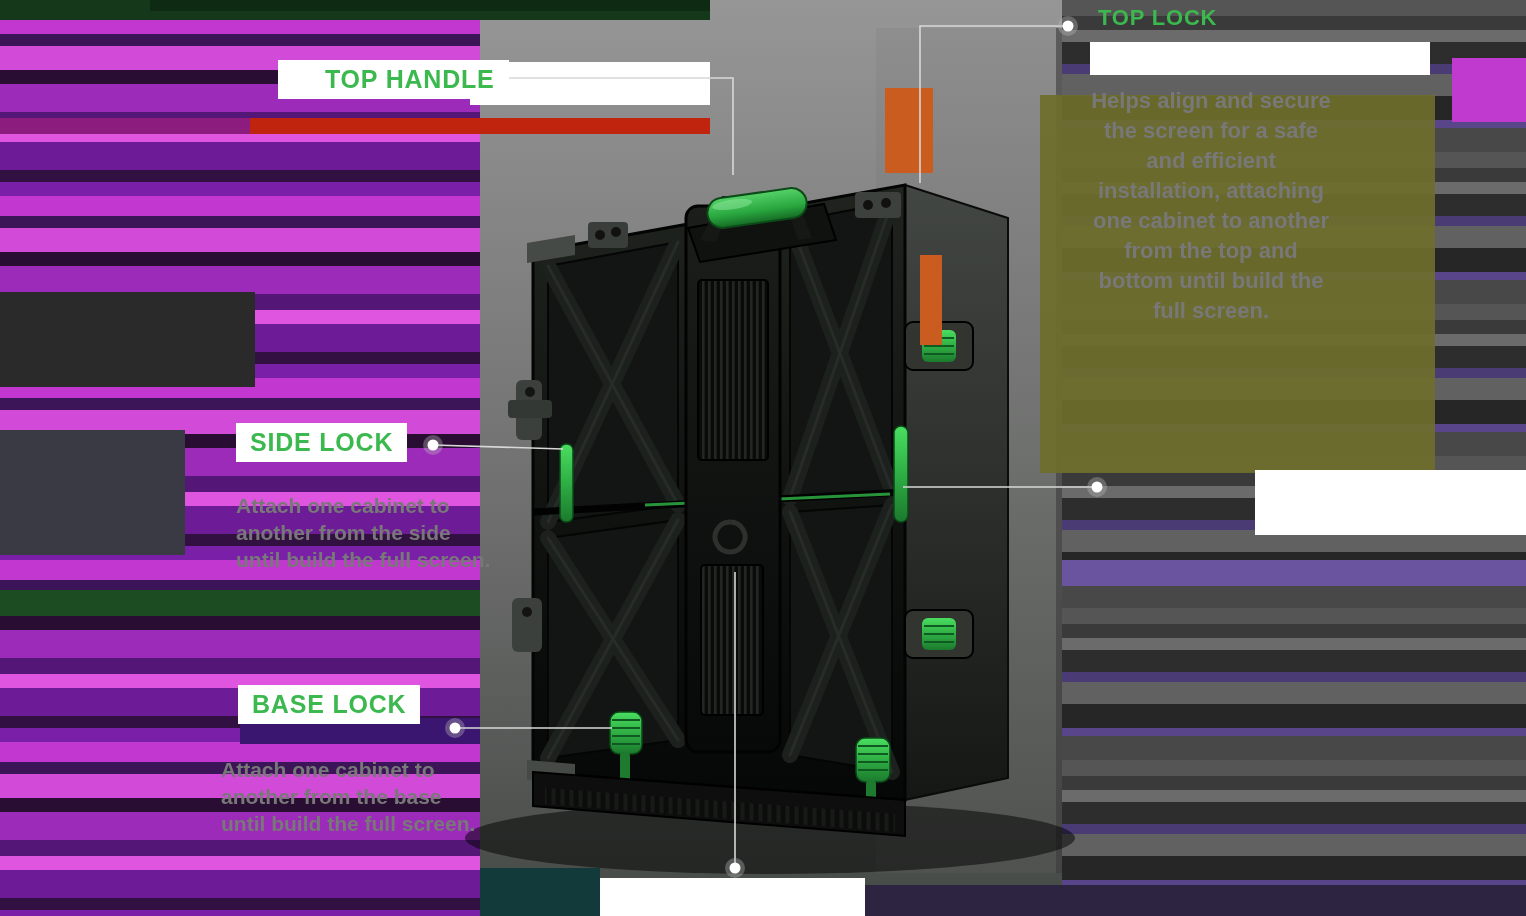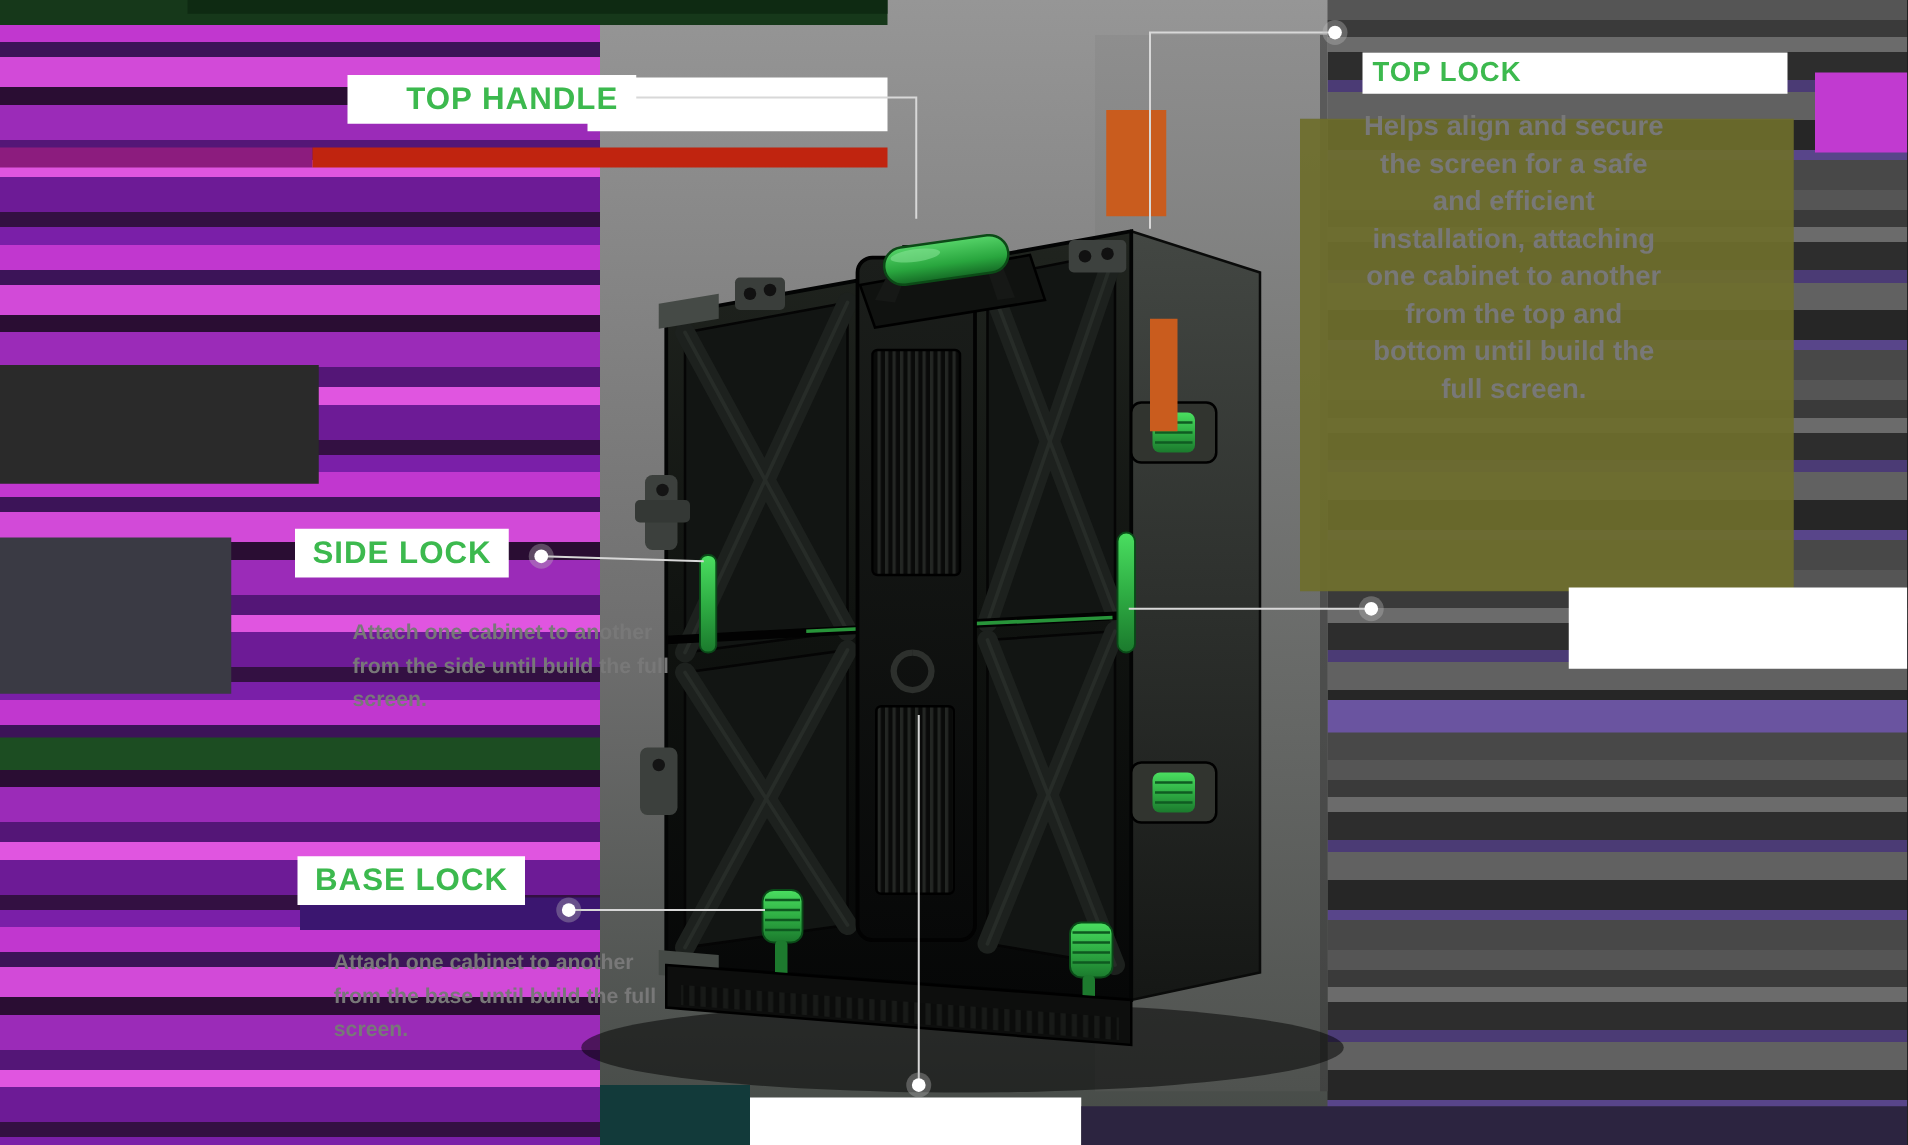--- a/index.html
+++ b/index.html
@@ -17,21 +17,21 @@
     background:repeating-linear-gradient(180deg,
       #555 0 16px,#3a3a3a 16px 30px,#6b6b6b 30px 42px,#2d2d2d 42px 64px,
       #4b3b75 64px 74px,#616161 74px 96px,#262626 96px 120px,#58458a 120px 128px,
       #484848 128px 152px);}
   
   .title{position:absolute;font-weight:800;letter-spacing:.8px;font-size:25px;
          color:var(--green);white-space:nowrap;}
   .chip{background:#ffffff;padding:5px 14px;}
   .body-txt{position:absolute;font-weight:700;color:#787878;}
   .body-right{font-size:22px;line-height:30px;width:252px;}
-  .body-small{font-size:17px;line-height:27px;width:258px;margin-left:46px;}
+  .body-small{font-size:21px;line-height:27px;width:258px;}
   svg{display:block;}
 </style>
 </head>
 <body>
 
 <div class="stage" style="--green:#3cb94e;">
 
   <div class="layer" style="z-index:1;">
     <div class="g field-left"></div>
     <div class="g field-right"></div>
@@ -214,21 +214,21 @@
       <g>
           <circle cx="735" cy="868" r="10" fill="rgba(190,190,190,0.35)"></circle>
           <circle cx="735" cy="868" r="5.5" fill="#fff"></circle>
         </g>
     </g>
   </svg>
 
   <div class="layer" style="z-index:5;">
     <div class="title chip" style="left:278px;top:60px;padding-left:47px;">TOP HANDLE</div>
 
-    <div class="title" style="left:1098px;top:5px;font-size:22px;margin-top:40px;">TOP LOCK</div>
+    <div class="title" style="left:1098px;top:5px;font-size:22px;">TOP LOCK</div>
     <div class="body-txt body-right" style="left:1085px;top:86px;text-align:center;">Helps align and secure the screen for a safe and efficient installation, attaching one cabinet to another from the top and bottom until build the full screen.</div>
 
     <div class="title chip" style="left:236px;top:423px;">SIDE LOCK</div>
     <div class="body-txt body-small" style="left:236px;top:492px;">Attach one cabinet to another from the side until build the full screen.</div>
 
     <div class="title chip" style="left:238px;top:685px;">BASE LOCK</div>
     <div class="body-txt body-small" style="left:221px;top:756px;">Attach one cabinet to another from the base until build the full screen.</div>
   </div>
 
 </div>

